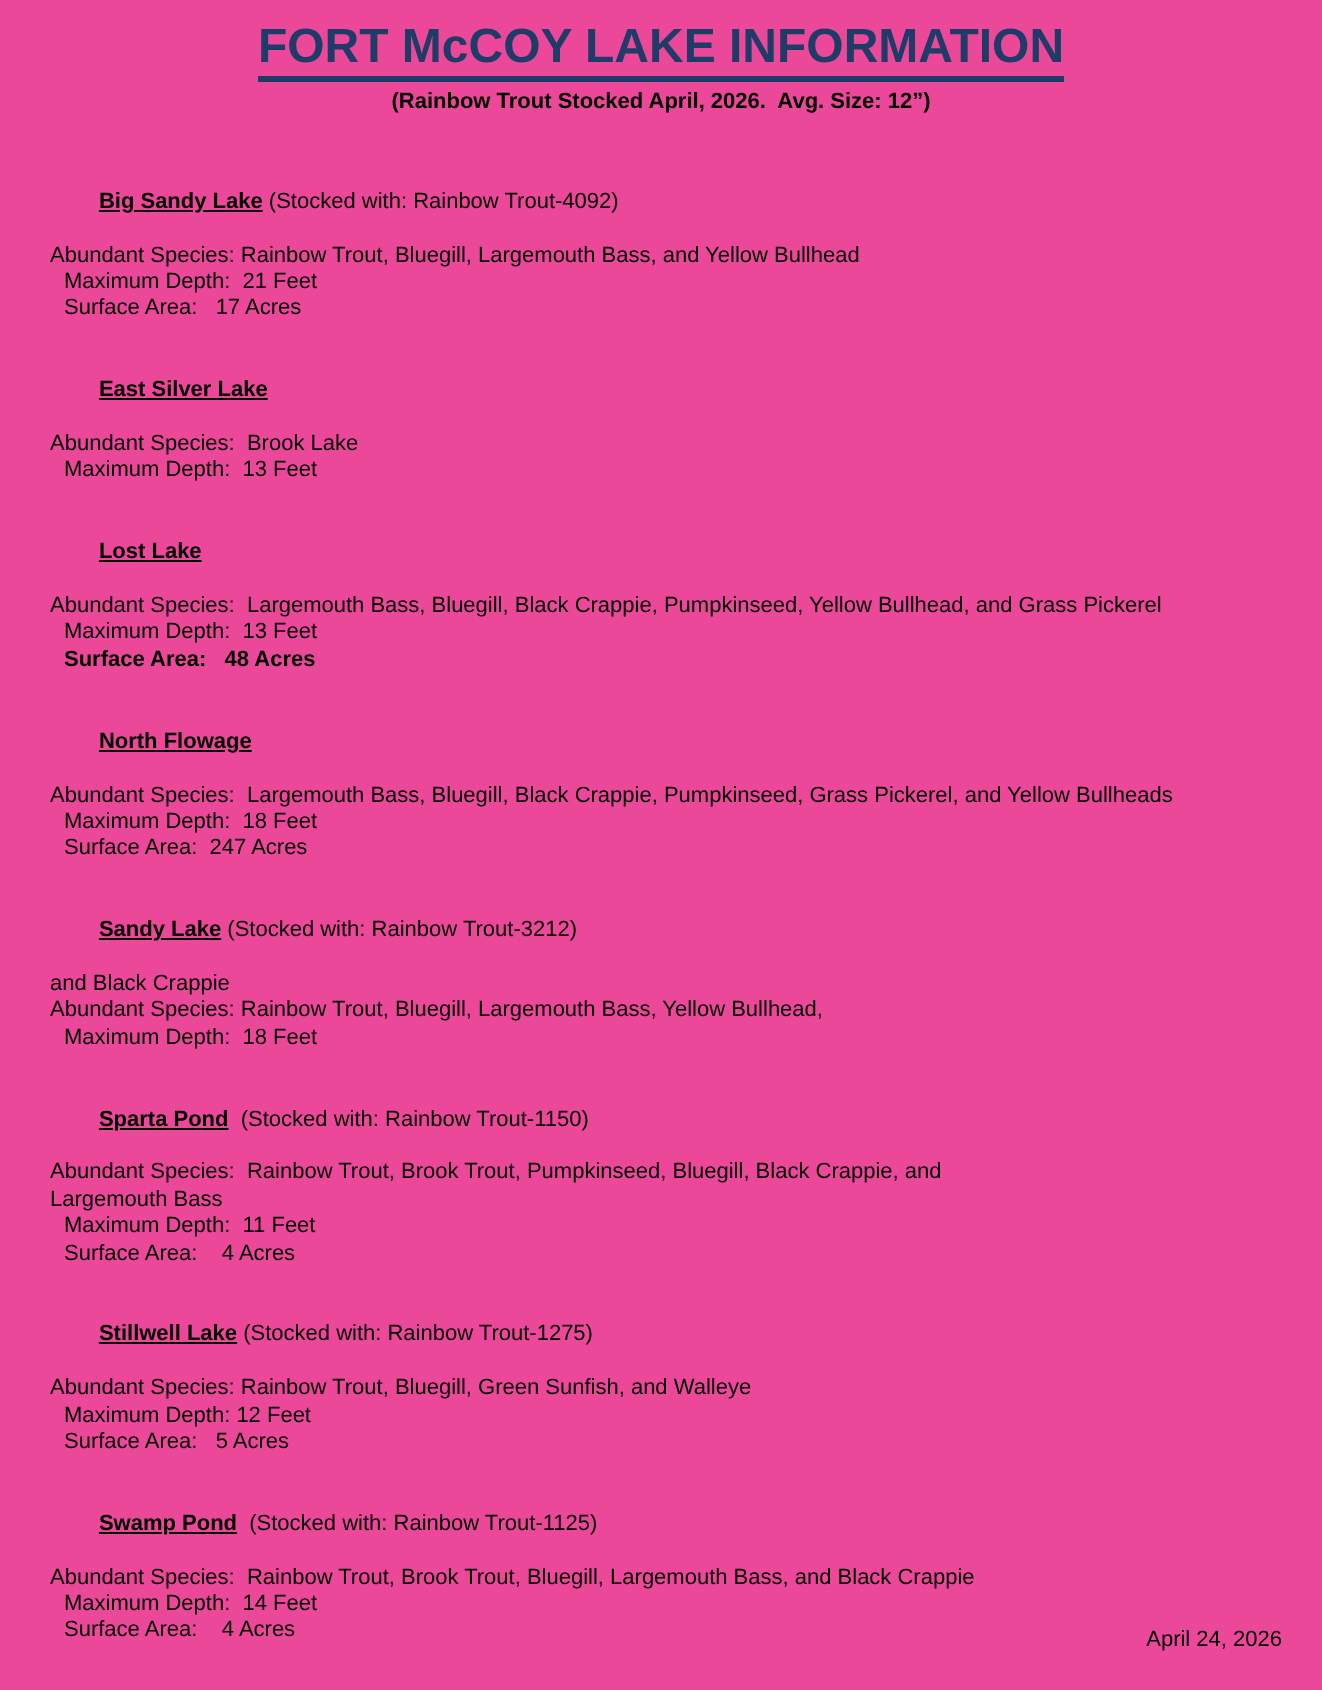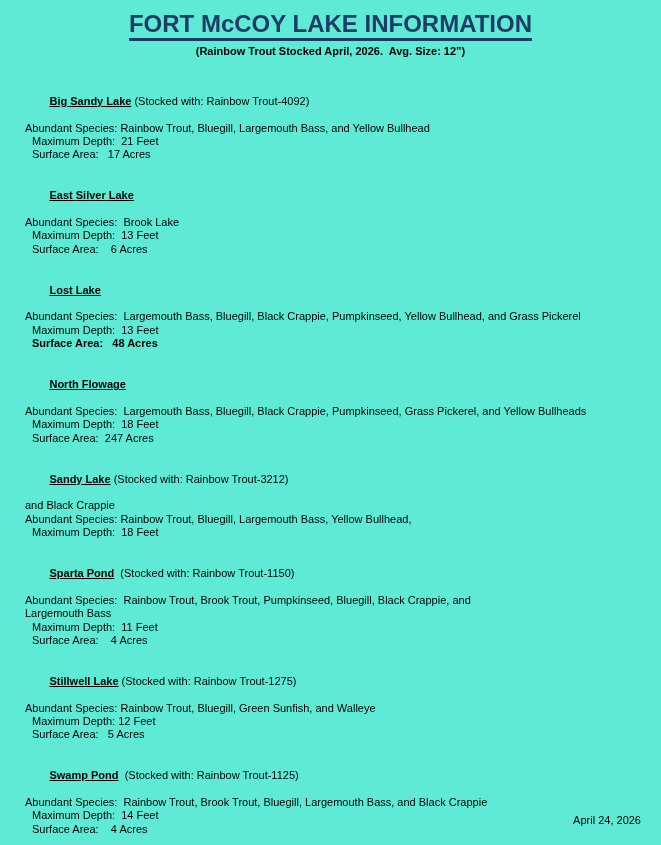--- a/index.html
+++ b/index.html
@@ -1,21 +1,21 @@
 <!DOCTYPE html>
 <html><head>
 <meta charset="utf-8">
 <style>
   * { margin: 0; padding: 0; box-sizing: border-box; }
   html, body { background: #ffffff; }
   .page {
     position: relative;
     width: 661px;
     height: 845px;
-    background: #5eead4;
+    background: #ec4899;
     font-family: "Liberation Sans", "DejaVu Sans", sans-serif;
     color: #000000;
     overflow: hidden;
   }
   .header {
     padding-top: 11px;
     text-align: center;
   }
   .doc-title {
     display: inline-block;
@@ -86,21 +86,20 @@
       <div class="detail-line">Surface Area:   17 Acres</div>
     </div>
 
     <div class="lake-section">
       <div class="lake-heading">
         <span class="lake-name">East Silver Lake</span><span class="stocked-note"></span>
       </div>
       <div class="species-line">Abundant Species:  Brook Lake</div>
       <div class="species-line"></div>
       <div class="detail-line">Maximum Depth:  13 Feet</div>
-      <div class="detail-line">Surface Area:    6 Acres</div>
     </div>
 
     <div class="lake-section">
       <div class="lake-heading">
         <span class="lake-name">Lost Lake</span><span class="stocked-note"></span>
       </div>
       <div class="species-line">Abundant Species:  Largemouth Bass, Bluegill, Black Crappie, Pumpkinseed, Yellow Bullhead, and Grass Pickerel</div>
       <div class="species-line"></div>
       <div class="detail-line">Maximum Depth:  13 Feet</div>
       <div class="detail-line bold">Surface Area:   48 Acres</div>

